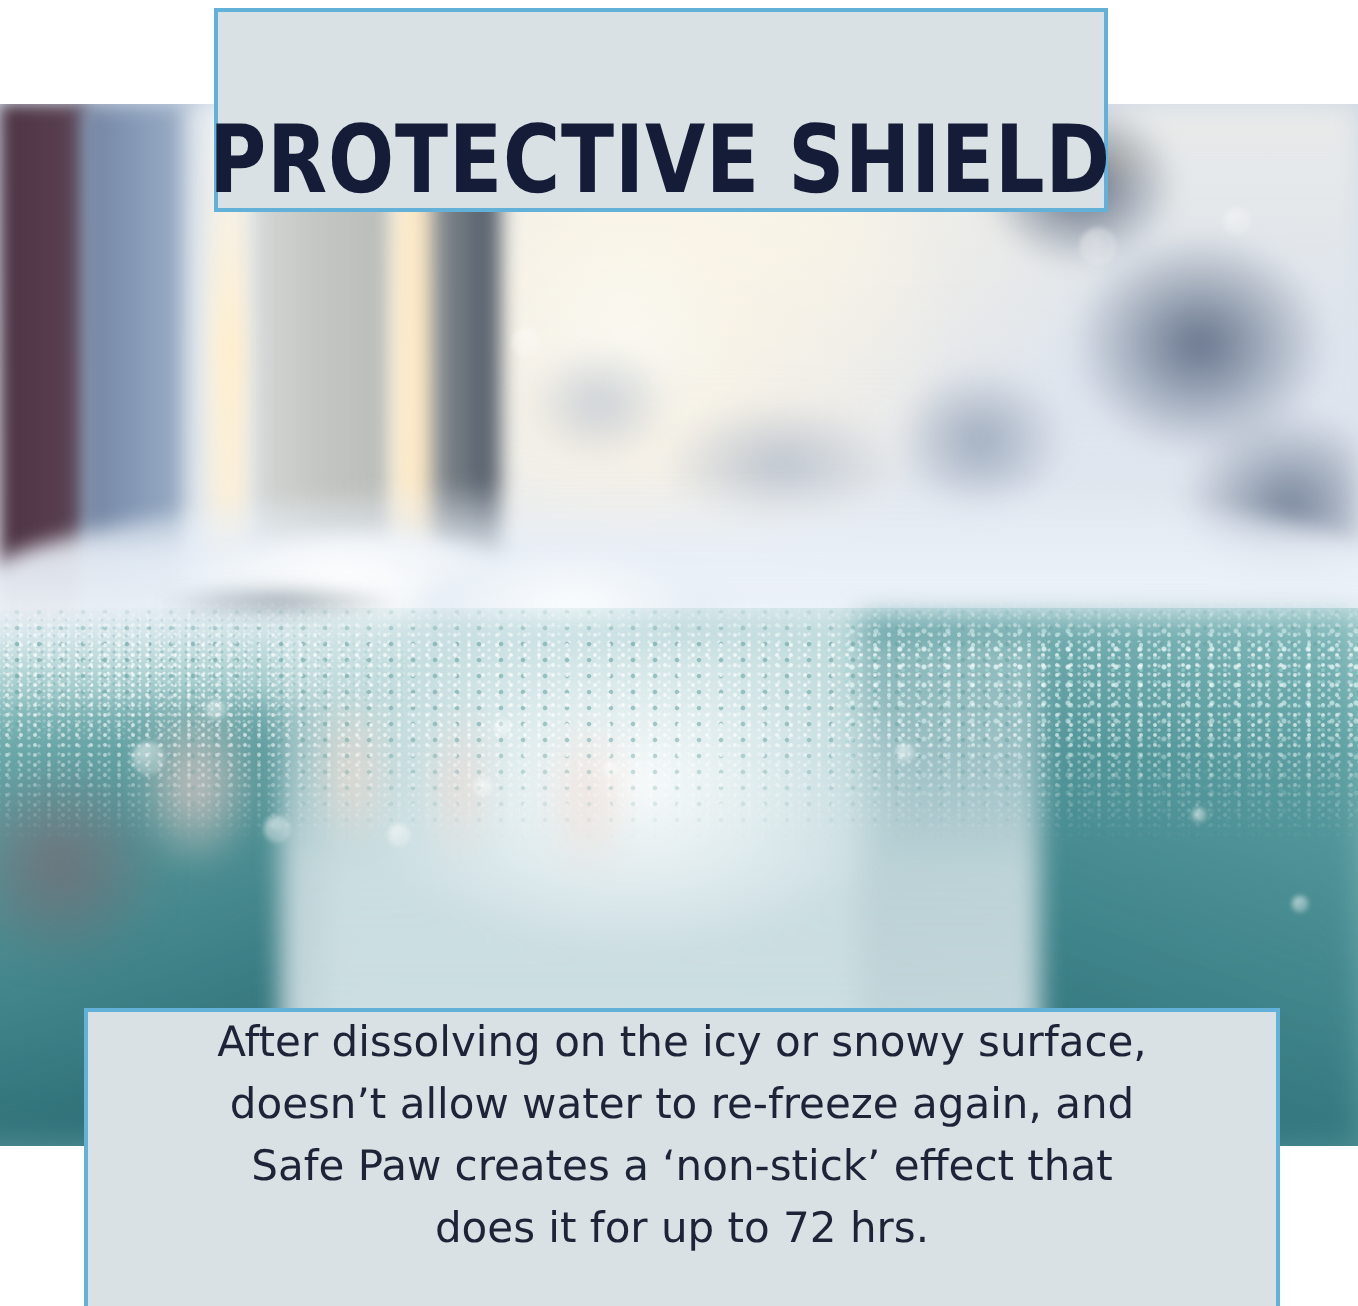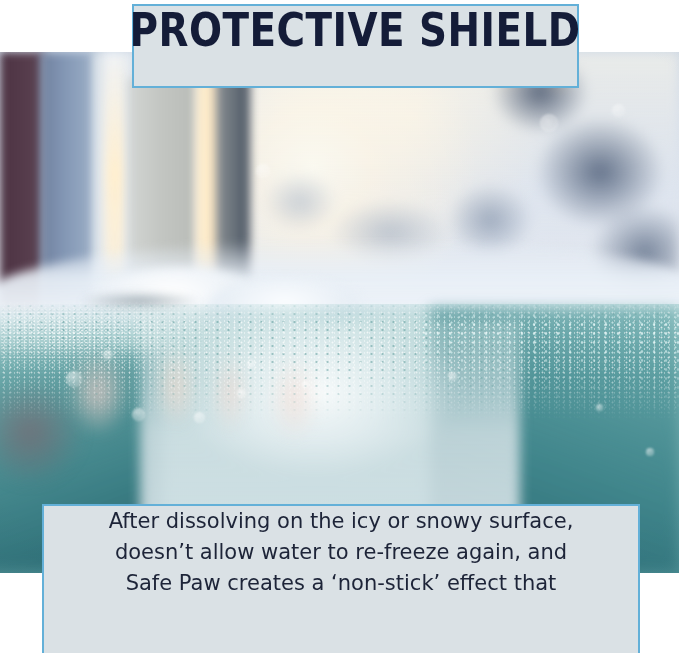--- a/index.html
+++ b/index.html
@@ -229,29 +229,29 @@
   .ph-vignette {
     position: absolute;
     left: 0; top: 0; width: 679px; height: 521px;
     background: radial-gradient(ellipse 120% 110% at 50% 45%, rgba(0,0,0,0) 55%, rgba(30,60,70,0.12) 100%);
     pointer-events: none;
   }
 
   
   .title-banner {
     position: absolute;
-    left: 132px;
+    left: 107px;
     top: 4px;
     width: 447px;
-    height: 84px;
+    height: 102px;
     background: #dae1e5;
     border: 2px solid #63b0d8;
     box-sizing: border-box;
     display: flex;
-    align-items: flex-start;
+    align-items: flex-end;
     justify-content: center;
   }
   .title-text {
     color: #141c38;
     font-family: "Liberation Sans Narrow", "DejaVu Sans Condensed", "Liberation Sans", sans-serif;
     font-weight: 700;
     font-size: 47px;
     letter-spacing: 0.5px;
     line-height: 1;
     white-space: nowrap;
@@ -336,16 +336,17 @@
 
   <div class="title-banner">
     <div class="title-text">PROTECTIVE SHIELD</div>
   </div>
 
   <div class="caption-banner">
     <div class="caption-text">
       <span class="cline">After dissolving on the icy or snowy surface,</span>
       <span class="cline">doesn’t allow water to re-freeze again, and</span>
       <span class="cline">Safe Paw creates a ‘non-stick’ effect that</span>
+      <span class="cline">does it for up to 72 hrs.</span>
     </div>
   </div>
 
 </div>
 
 </body></html>

